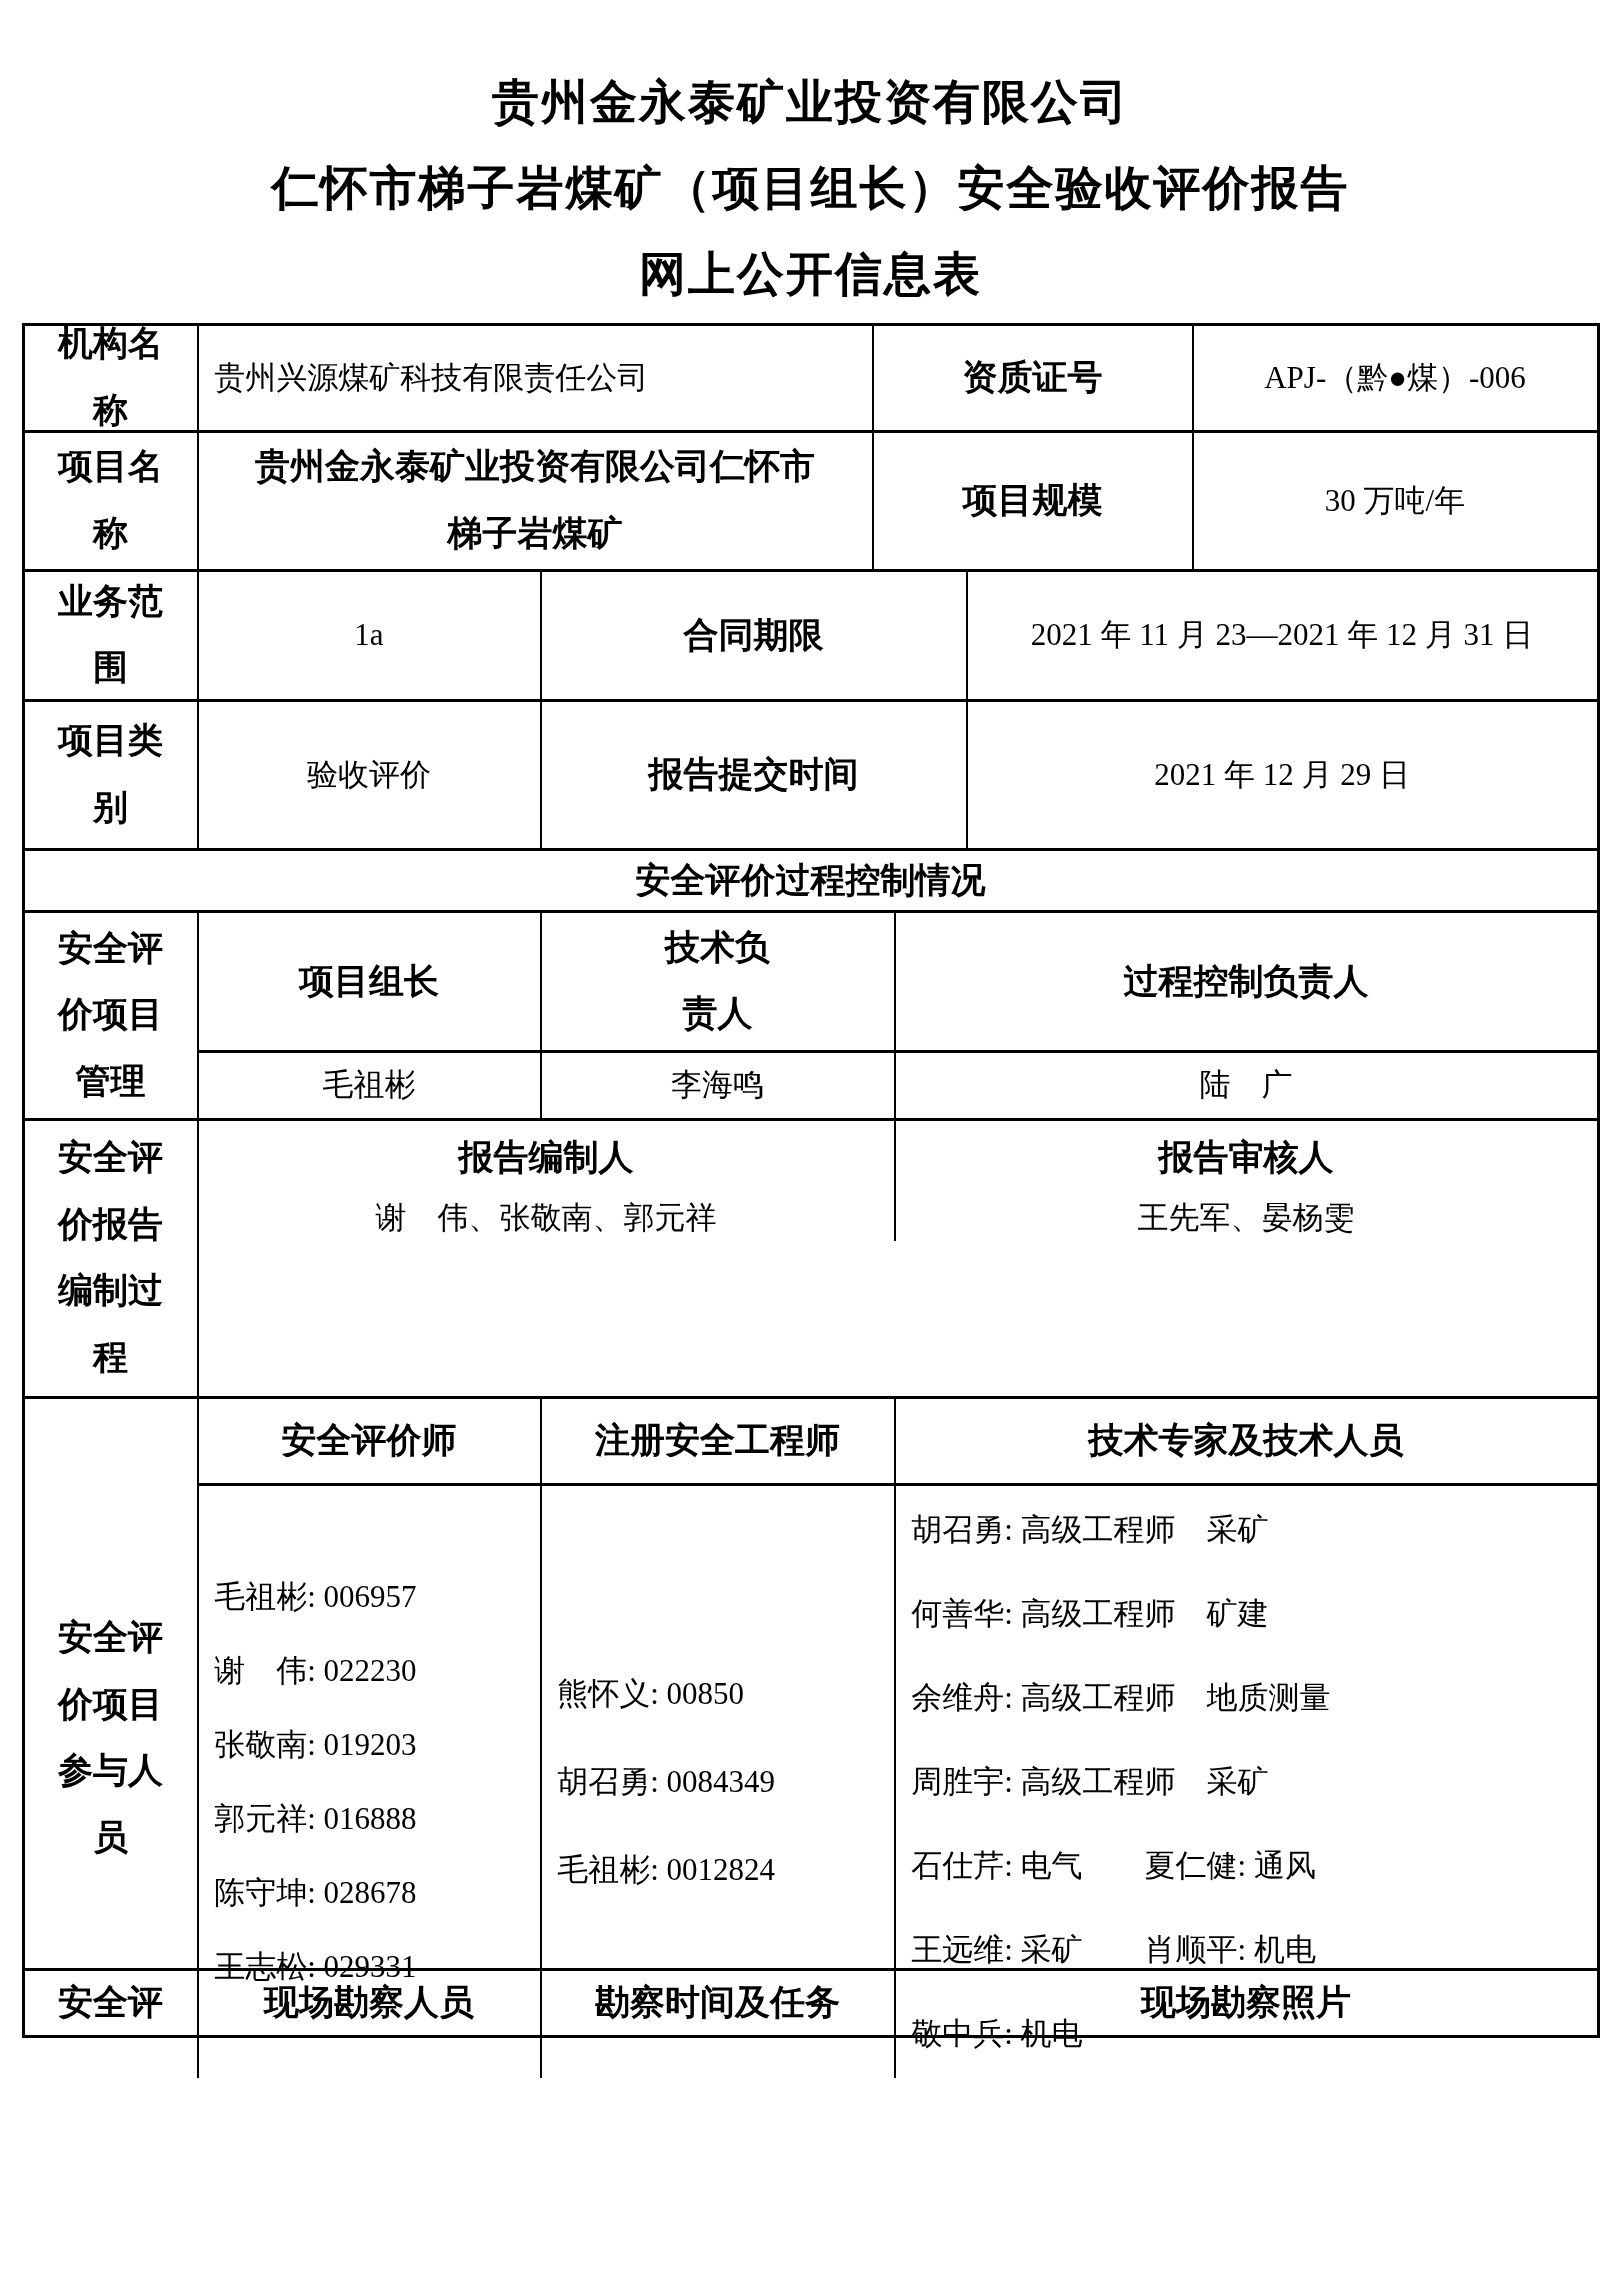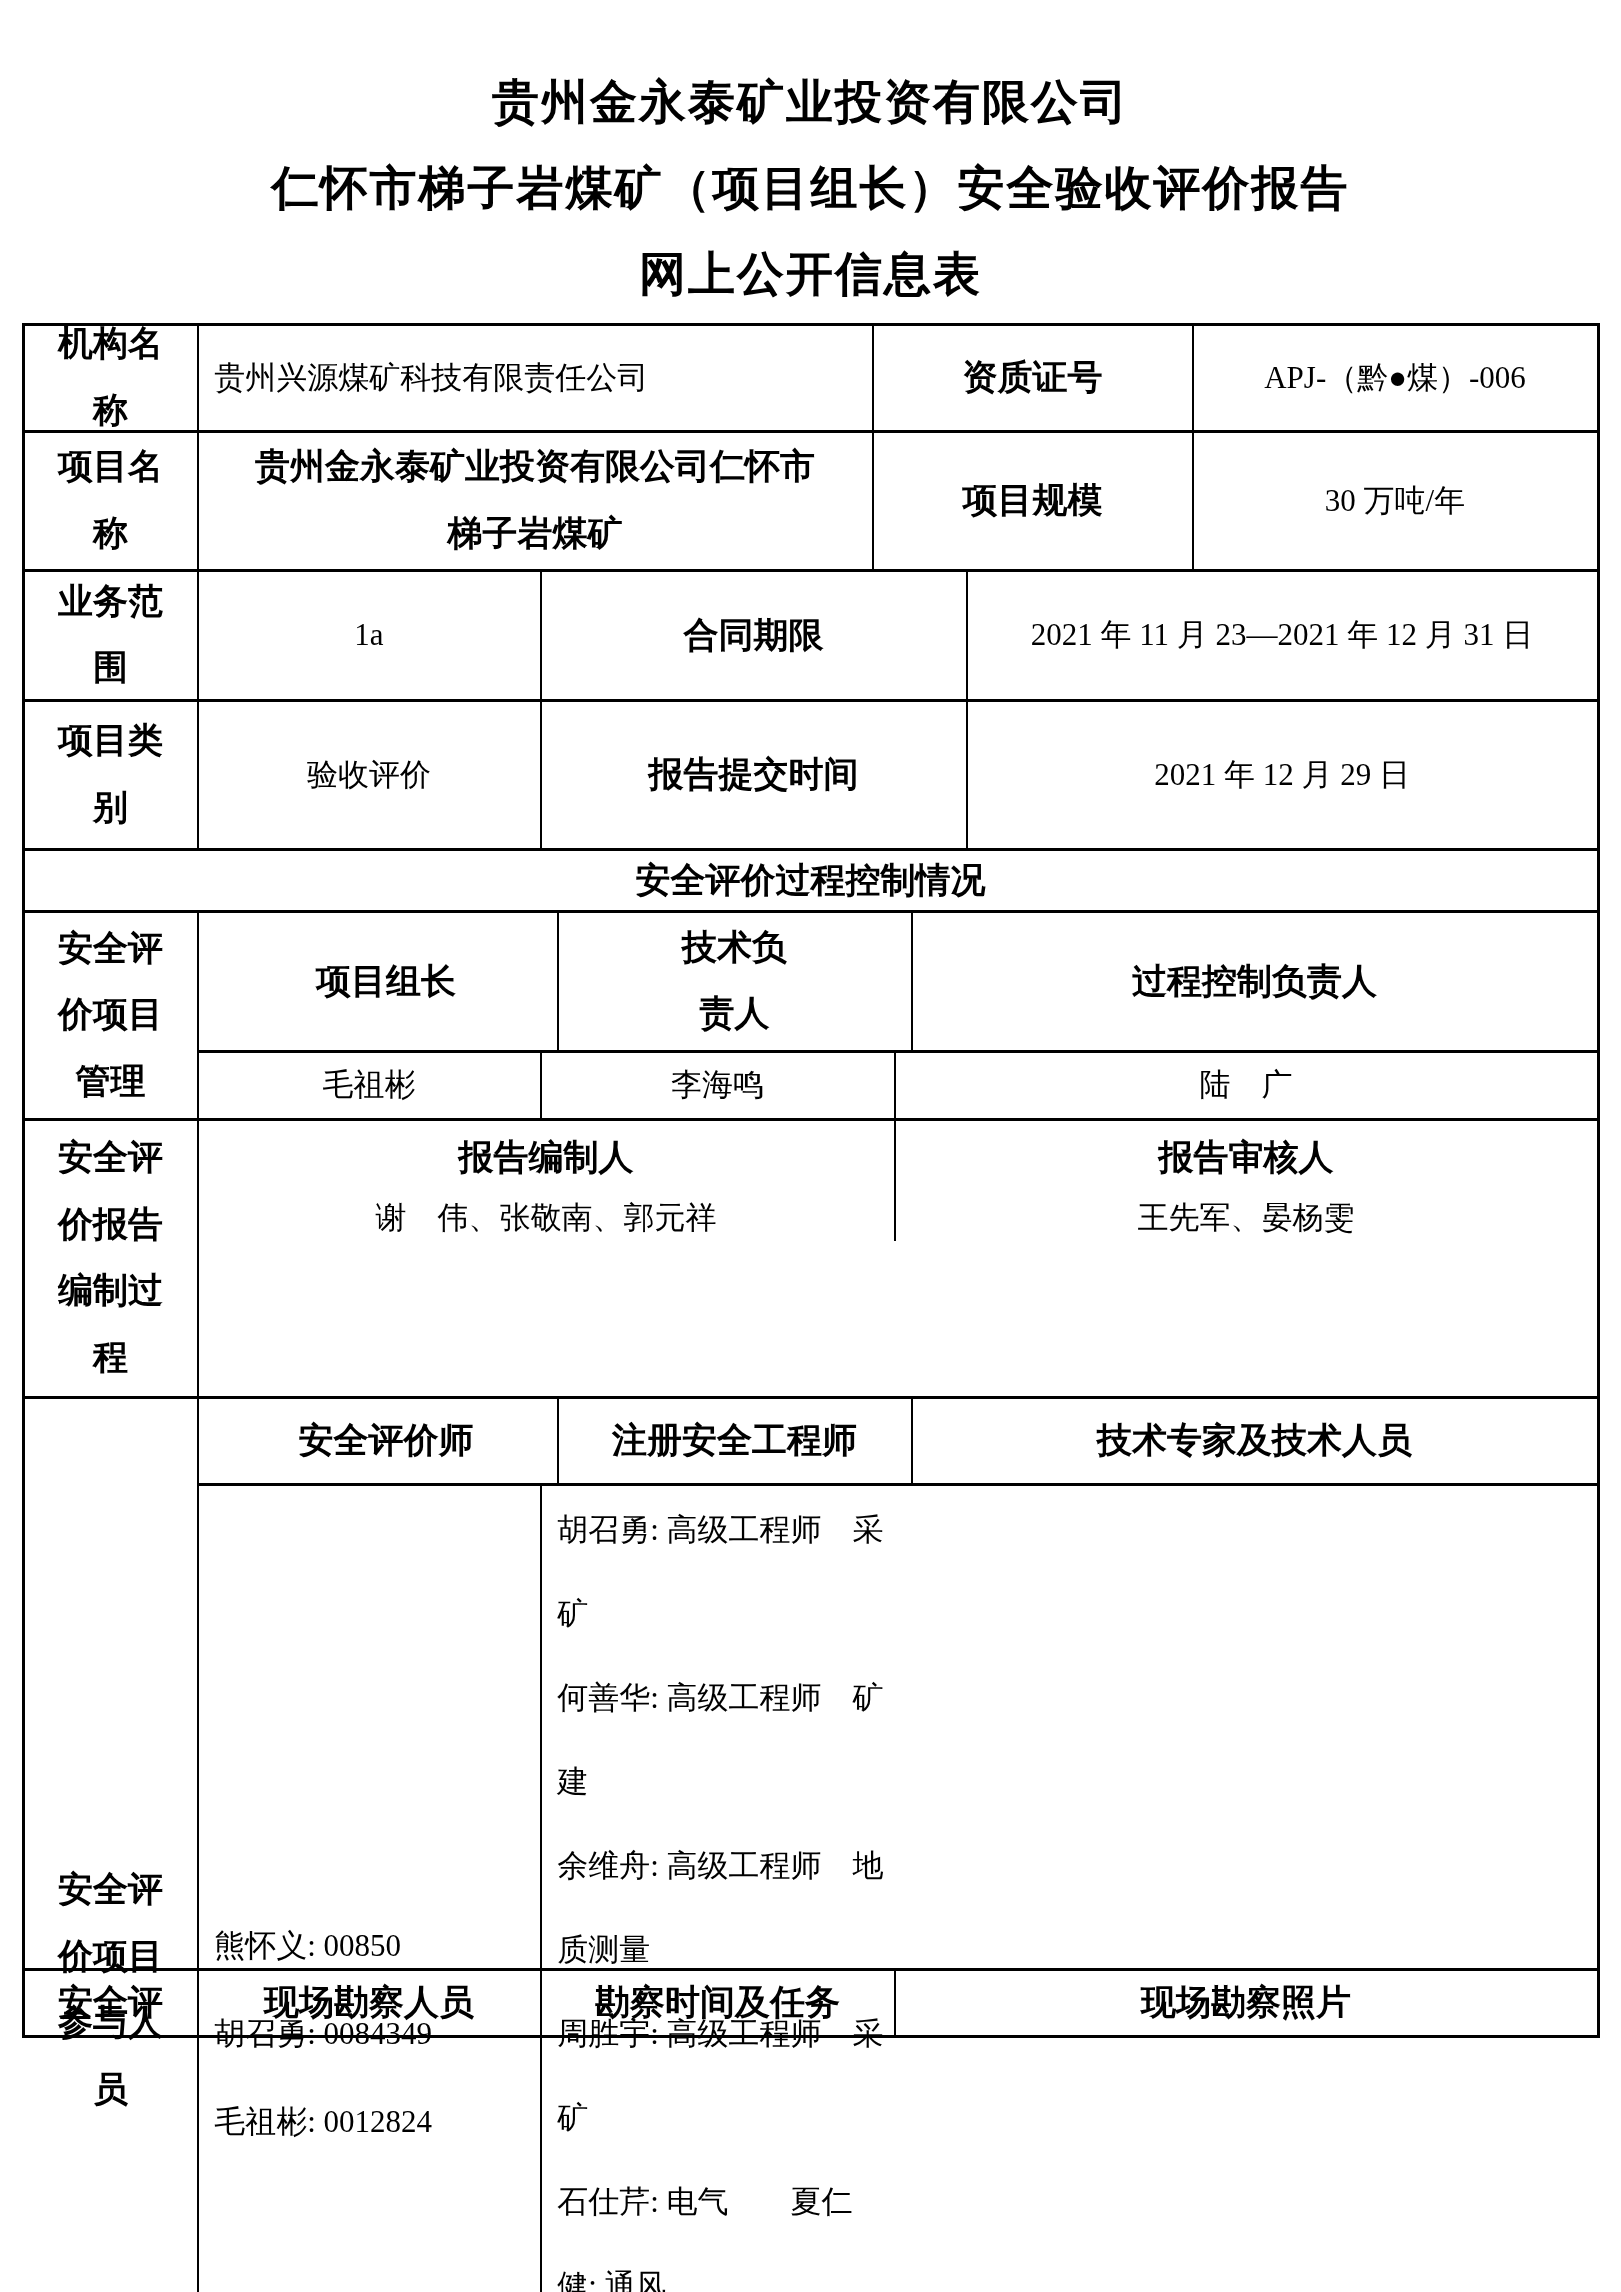--- a/index.html
+++ b/index.html
@@ -31,21 +31,21 @@
   .full   { grid-template-columns:1fr; }
   .sect   { grid-template-columns:174px 1fr; }
 
   
   .h-r1 { height:107px; } .h-r2 { height:139px; } .h-r3 { height:130px; }
   .h-r4 { height:149px; } .h-r5 { height:62px;  } .h-r6 { height:208px; }
   .h-r7 { height:278px; } .h-r8 { height:572px; } .h-r9 { height:64px; }
 
   .inner { display:flex; flex-direction:column; min-width:0; }
   .subrow { display:grid; grid-template-columns:343px 354px 1fr; box-sizing:border-box; }
-  .subrow.hdr { border-bottom:3.9px solid #000;padding-left:17px; }
+  .subrow.hdr { border-bottom:3.9px solid #000; }
   .subrow.grow { flex:1; }
   .subrow2 { display:grid; grid-template-columns:697px 1fr; box-sizing:border-box; }
   .sub-h1 { height:140px; } .sub-h2 { height:74px; } .sub-h3 { height:87px; }
 
   .list { white-space:pre-line; font-size:31px; }
   .lh-eval { line-height:74px; }
   .lh-eng  { line-height:88px; }
   .lh-exp  { line-height:84px; }
 </style>
 </head>
@@ -139,20 +139,26 @@
 价项目
 参与人
 员</div>
       <div class="inner cend">
         <div class="subrow hdr sub-h3">
           <div class="cell b">安全评价师</div>
           <div class="cell b">注册安全工程师</div>
           <div class="cell b cend">技术专家及技术人员</div>
         </div>
         <div class="subrow grow">
+          <div class="cell leftal list lh-eval">毛祖彬: 006957
+谢　伟: 022230
+张敬南: 019203
+郭元祥: 016888
+陈守坤: 028678
+王志松: 029331</div>
           <div class="cell leftal list lh-eng">熊怀义: 00850
 胡召勇: 0084349
 毛祖彬: 0012824</div>
           <div class="cell leftal list lh-exp cend">胡召勇: 高级工程师　采矿
 何善华: 高级工程师　矿建
 余维舟: 高级工程师　地质测量
 周胜宇: 高级工程师　采矿
 石仕芹: 电气　　夏仁健: 通风
 王远维: 采矿　　肖顺平: 机电
 敬中兵: 机电</div>

